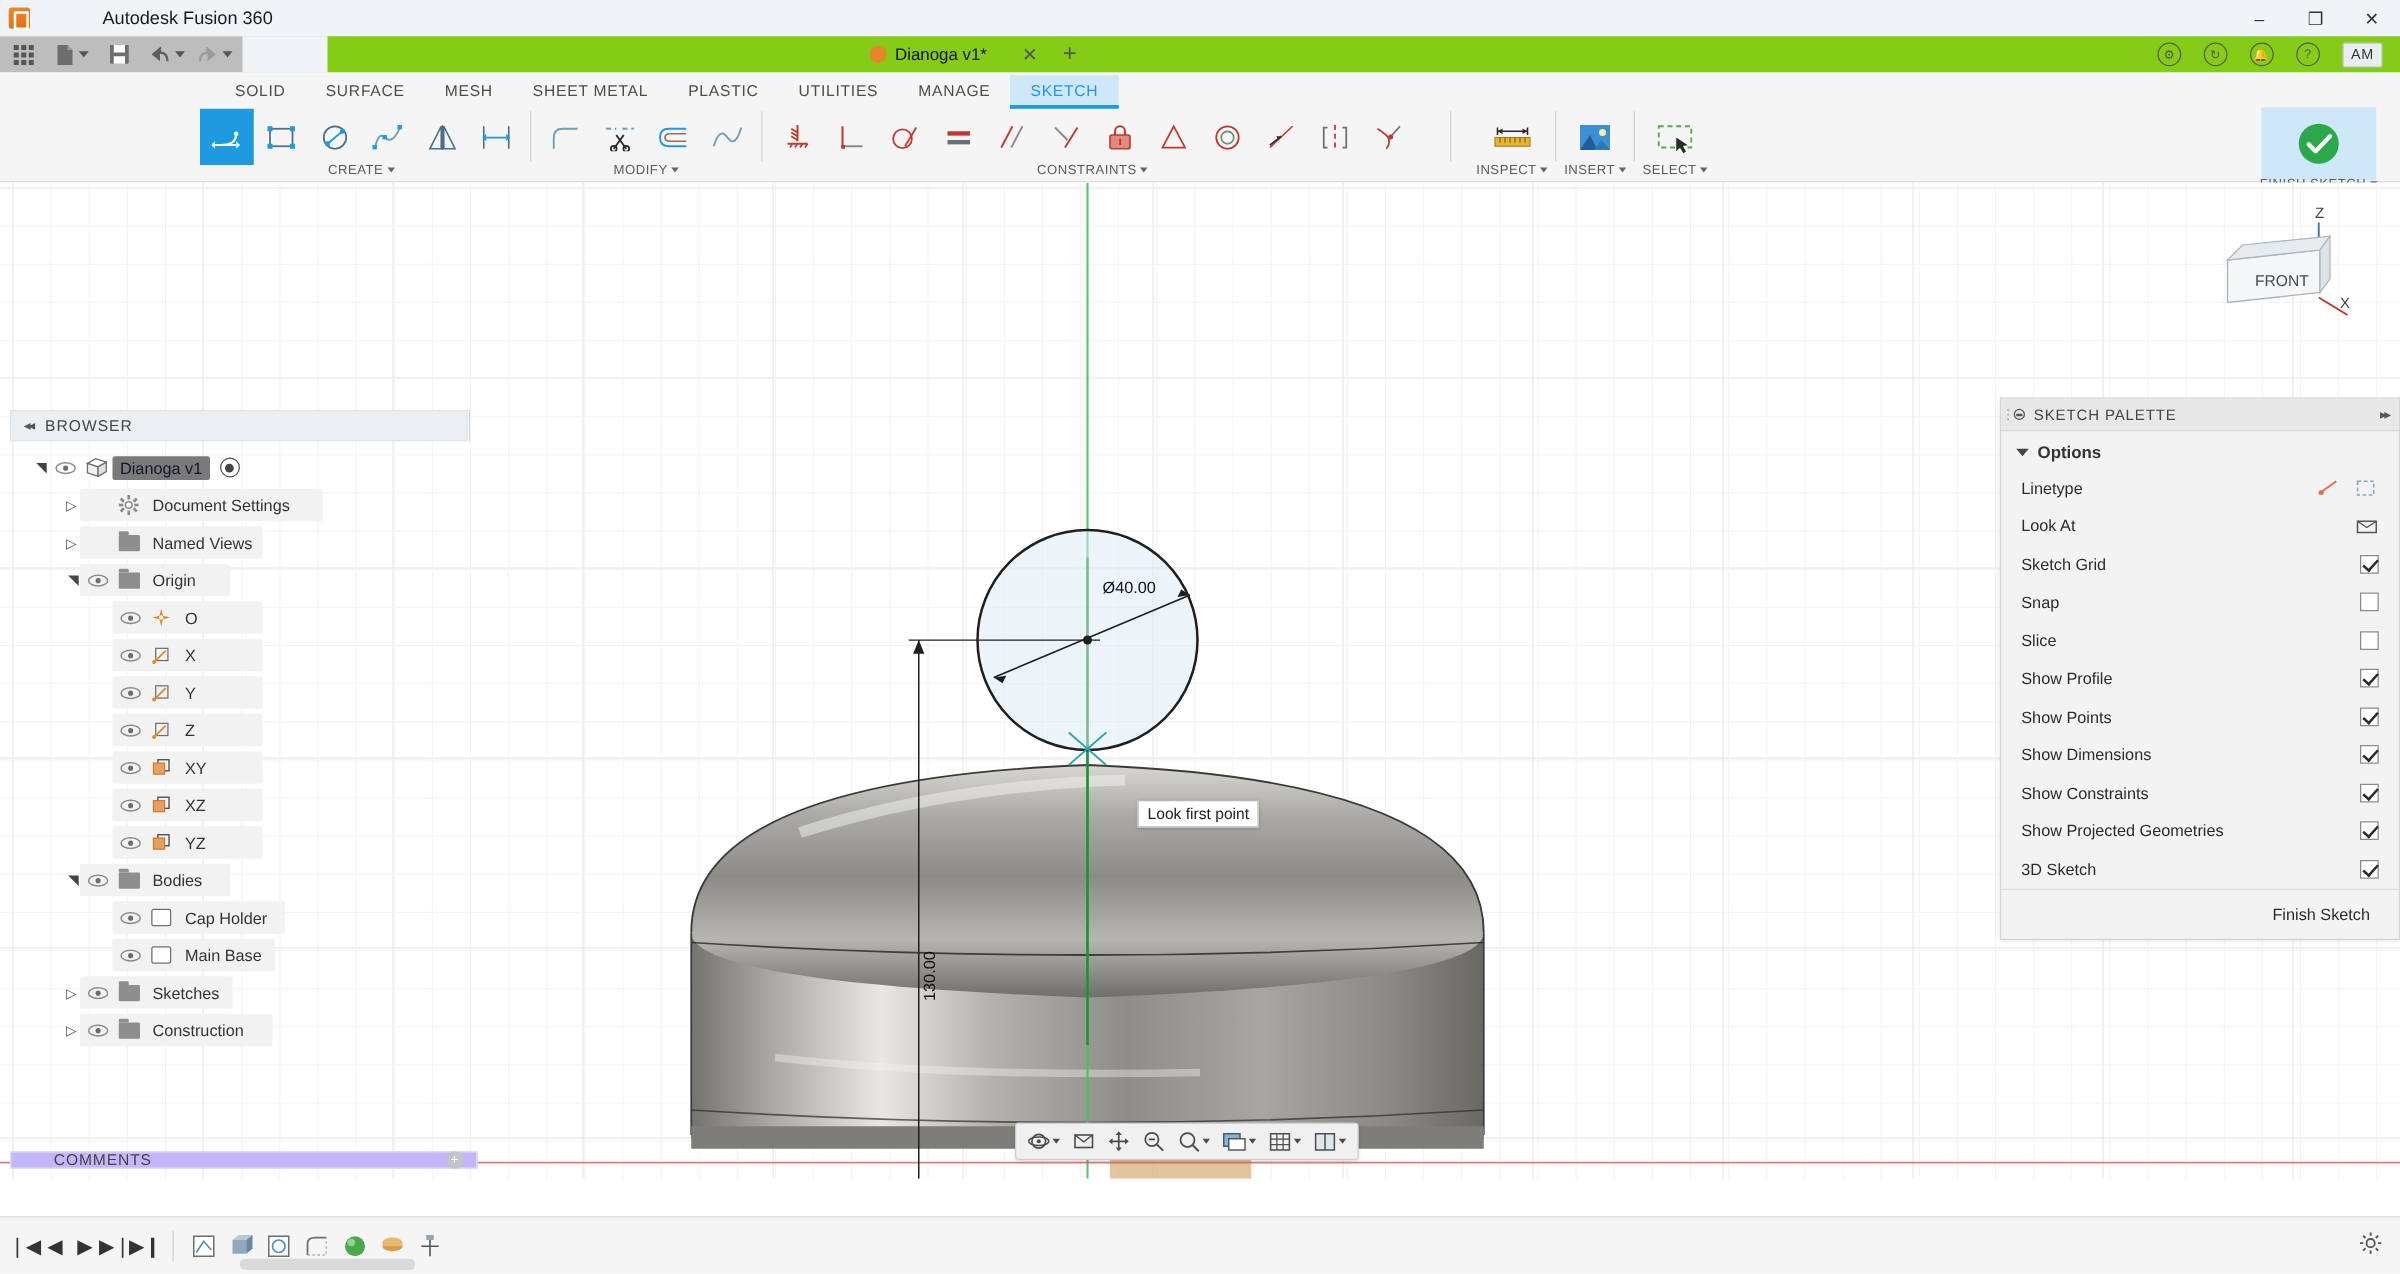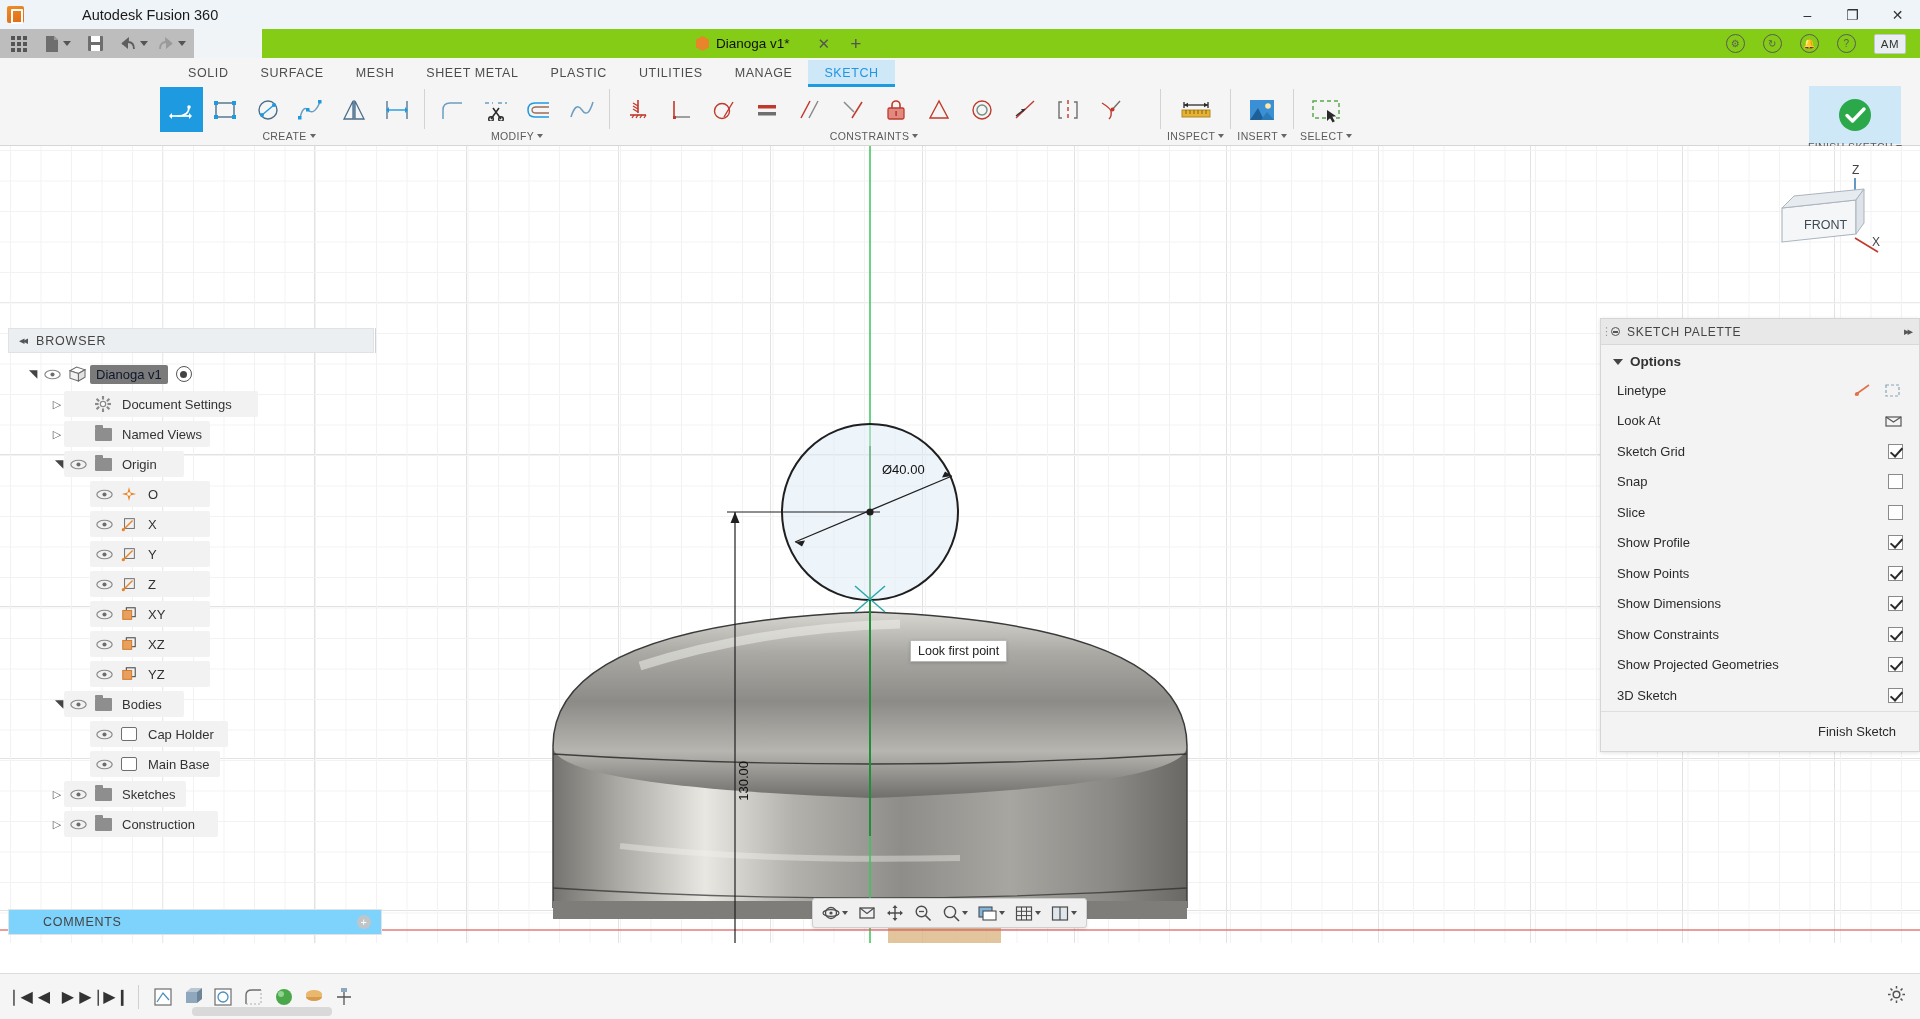--- a/index.html
+++ b/index.html
@@ -144,22 +144,22 @@
   .folder{ width:17px;height:13px;background:#8e8e8e;border-radius:1px;position:relative; }
   .folder::before{ content:""; position:absolute; top:-3px; left:0; width:8px; height:3px;
                    background:#8e8e8e; border-radius:1px 1px 0 0; }
   .gear{ width:16px;height:16px; }
   .cubeico{ width:19px;height:16px; }
   .planeico{ width:16px;height:16px; }
   .bodyico{ width:16px;height:14px;border:1.4px solid #6f6f6f;border-radius:2px;background:#fff; }
 
   
   .comments{
-    position:absolute; left:8px; bottom:8px; width:374px; height:26px;
-    background:#7dd3fc; border:1px solid #dfe3e5; display:flex; align-items:center;
+    position:absolute; left:8px; bottom:8px; width:374px; height:14px;
+    background:#c4b5fd; border:1px solid #dfe3e5; display:flex; align-items:center;
     padding-left:34px; font-size:12.5px; letter-spacing:.7px; color:#444;
   }
   .cm-plus{ margin-left:auto; margin-right:10px; width:14px;height:14px;border-radius:50%;
             background:#bfc5c9; color:#fff; font-size:11px; display:flex;align-items:center;justify-content:center;}
 
   
   .viewcube{ position:absolute; right:40px; top:14px; width:120px; height:105px; }
 
   
   .palette{
@@ -487,21 +487,21 @@
           </div>
         </div>
         <div class="tgrp-label">
           <span>CONSTRAINTS</span>
           <span class="grp-caret"></span>
         </div>
       </div>
 
       <div class="vsep" style="margin-left:28px;"></div>
 
-      <div class="tgrp" style="">
+      <div class="tgrp" style="margin-left:14px;">
         <div class="tgrp-icons">
           <div class="tbtn">
             <svg width="34" height="24" viewBox="0 0 34 24">
                 <path d="M5 7 H29" stroke="#2a2a2a" stroke-width="1.3"></path>
                 <path d="M5 4 V10 M29 4 V10" stroke="#2a2a2a" stroke-width="1.3"></path>
                 <path d="M5 7l4-2.2v4.4z" fill="#2a2a2a"></path>
                 <path d="M29 7l-4-2.2v4.4z" fill="#2a2a2a"></path>
                 <rect x="3" y="12" width="28" height="7" fill="#e8b233" stroke="#a8801c" stroke-width="0.9"></rect>
                 <path d="M7 12v4 M11 12v4 M15 12v4 M19 12v4 M23 12v4 M27 12v4" stroke="#7a5c10" stroke-width="0.9"></path>
               </svg>

